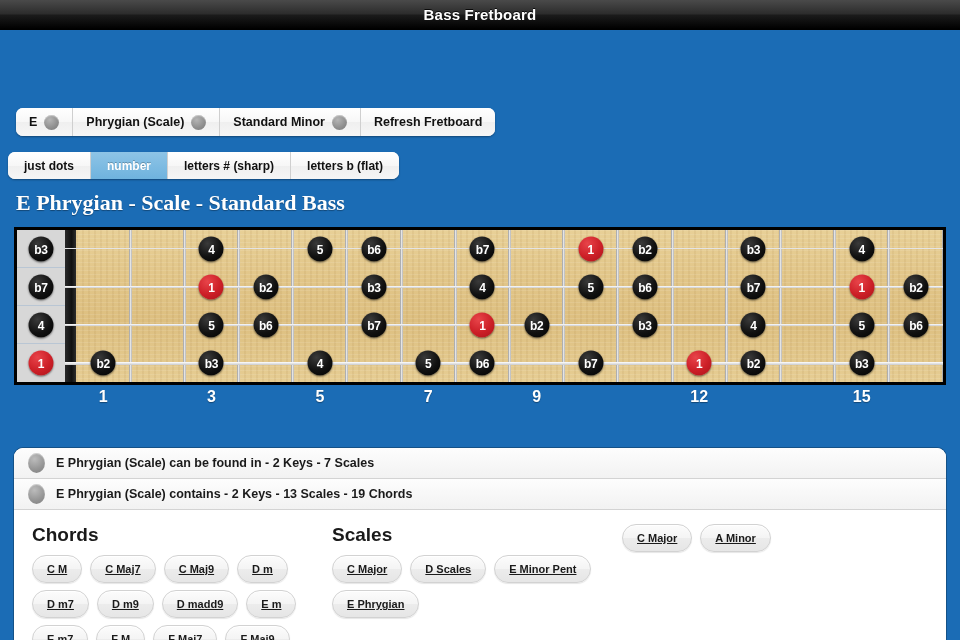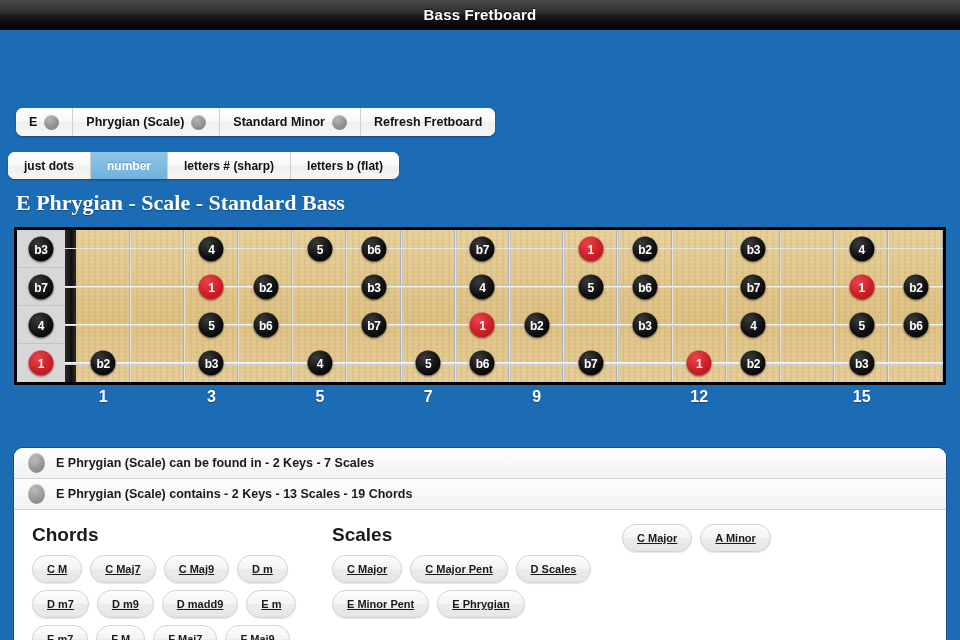--- a/index.html
+++ b/index.html
@@ -386,21 +386,20 @@
             <div class="pill">E m7</div>
             <div class="pill">F M</div>
             <div class="pill">F Maj7</div>
             <div class="pill">F Maj9</div>
           </div>
       </div>
       <div class="col scales">
         <h2>Scales</h2>
         <div class="pills">
             <div class="pill">C Major</div>
-            <div class="pill">C Major Pent</div>
             <div class="pill">D Scales</div>
             <div class="pill">E Minor Pent</div>
             <div class="pill">E Phrygian</div>
           </div>
       </div>
       <div class="col keys">
         <div class="pills">
             <div class="pill">C Major</div>
             <div class="pill">A Minor</div>
           </div>

